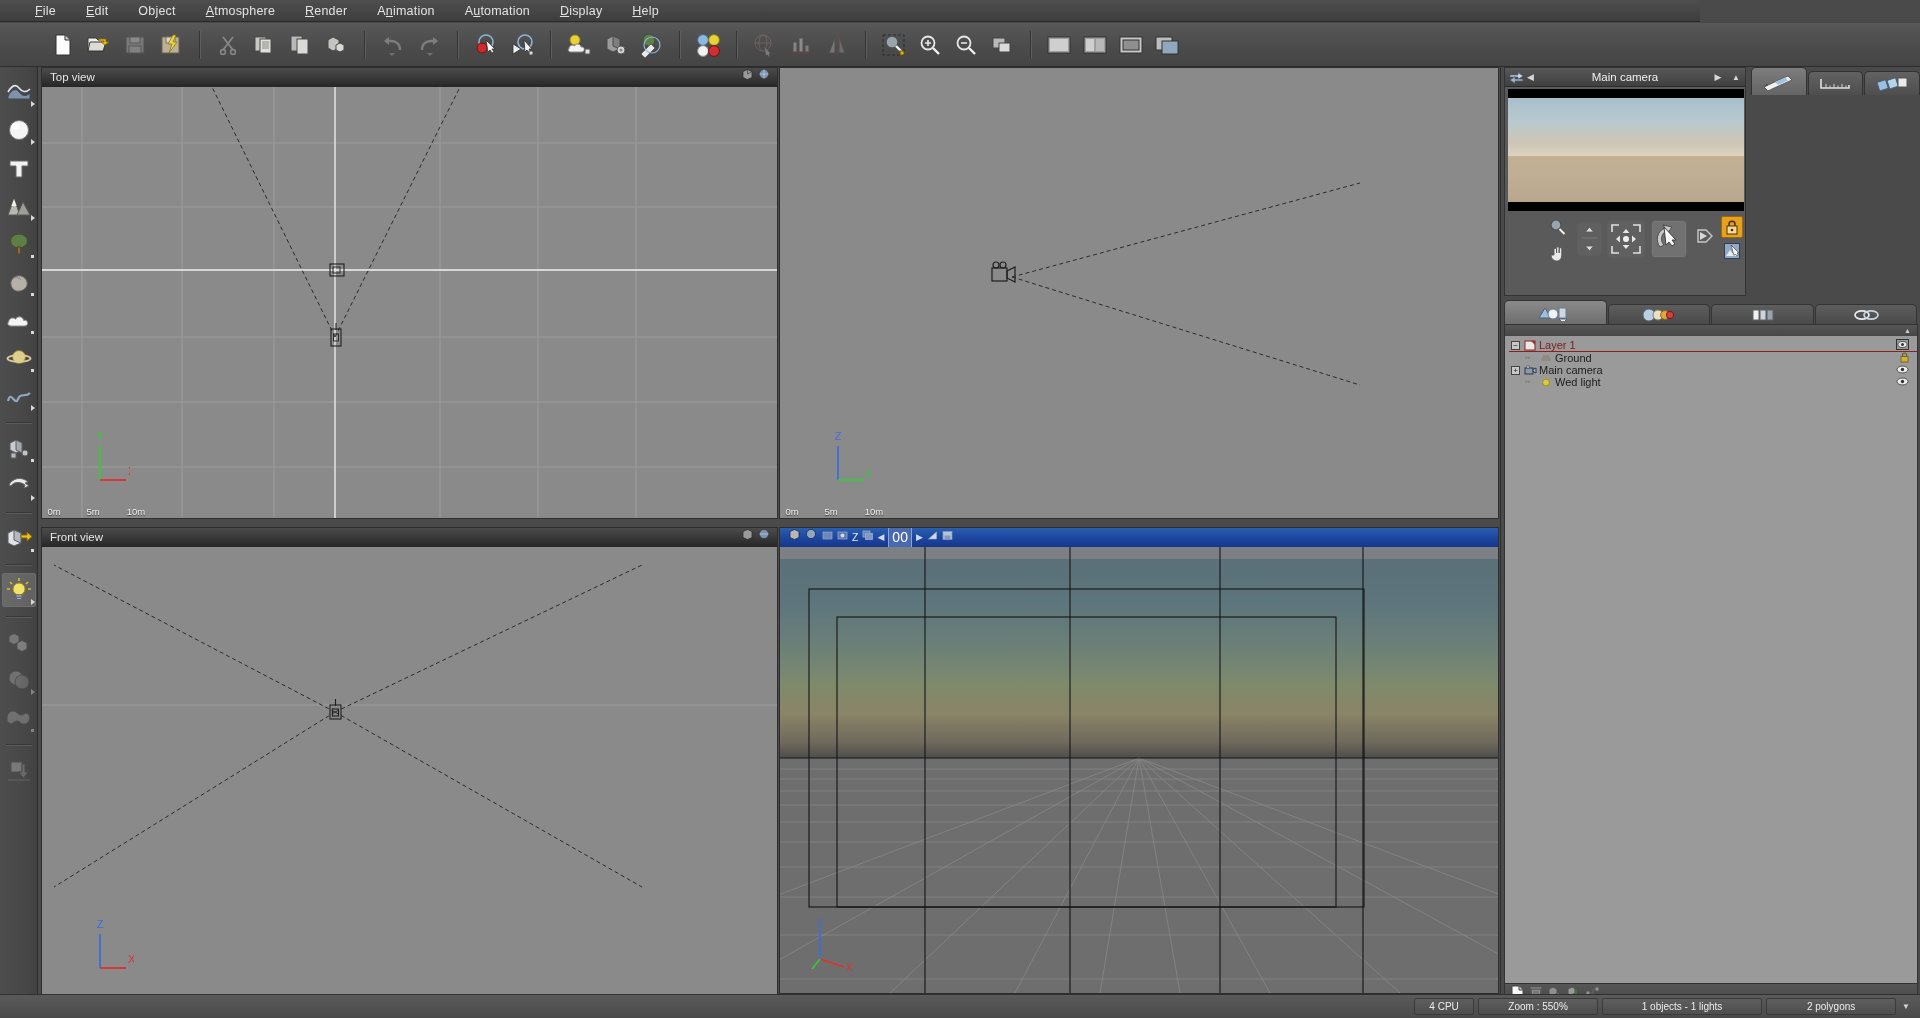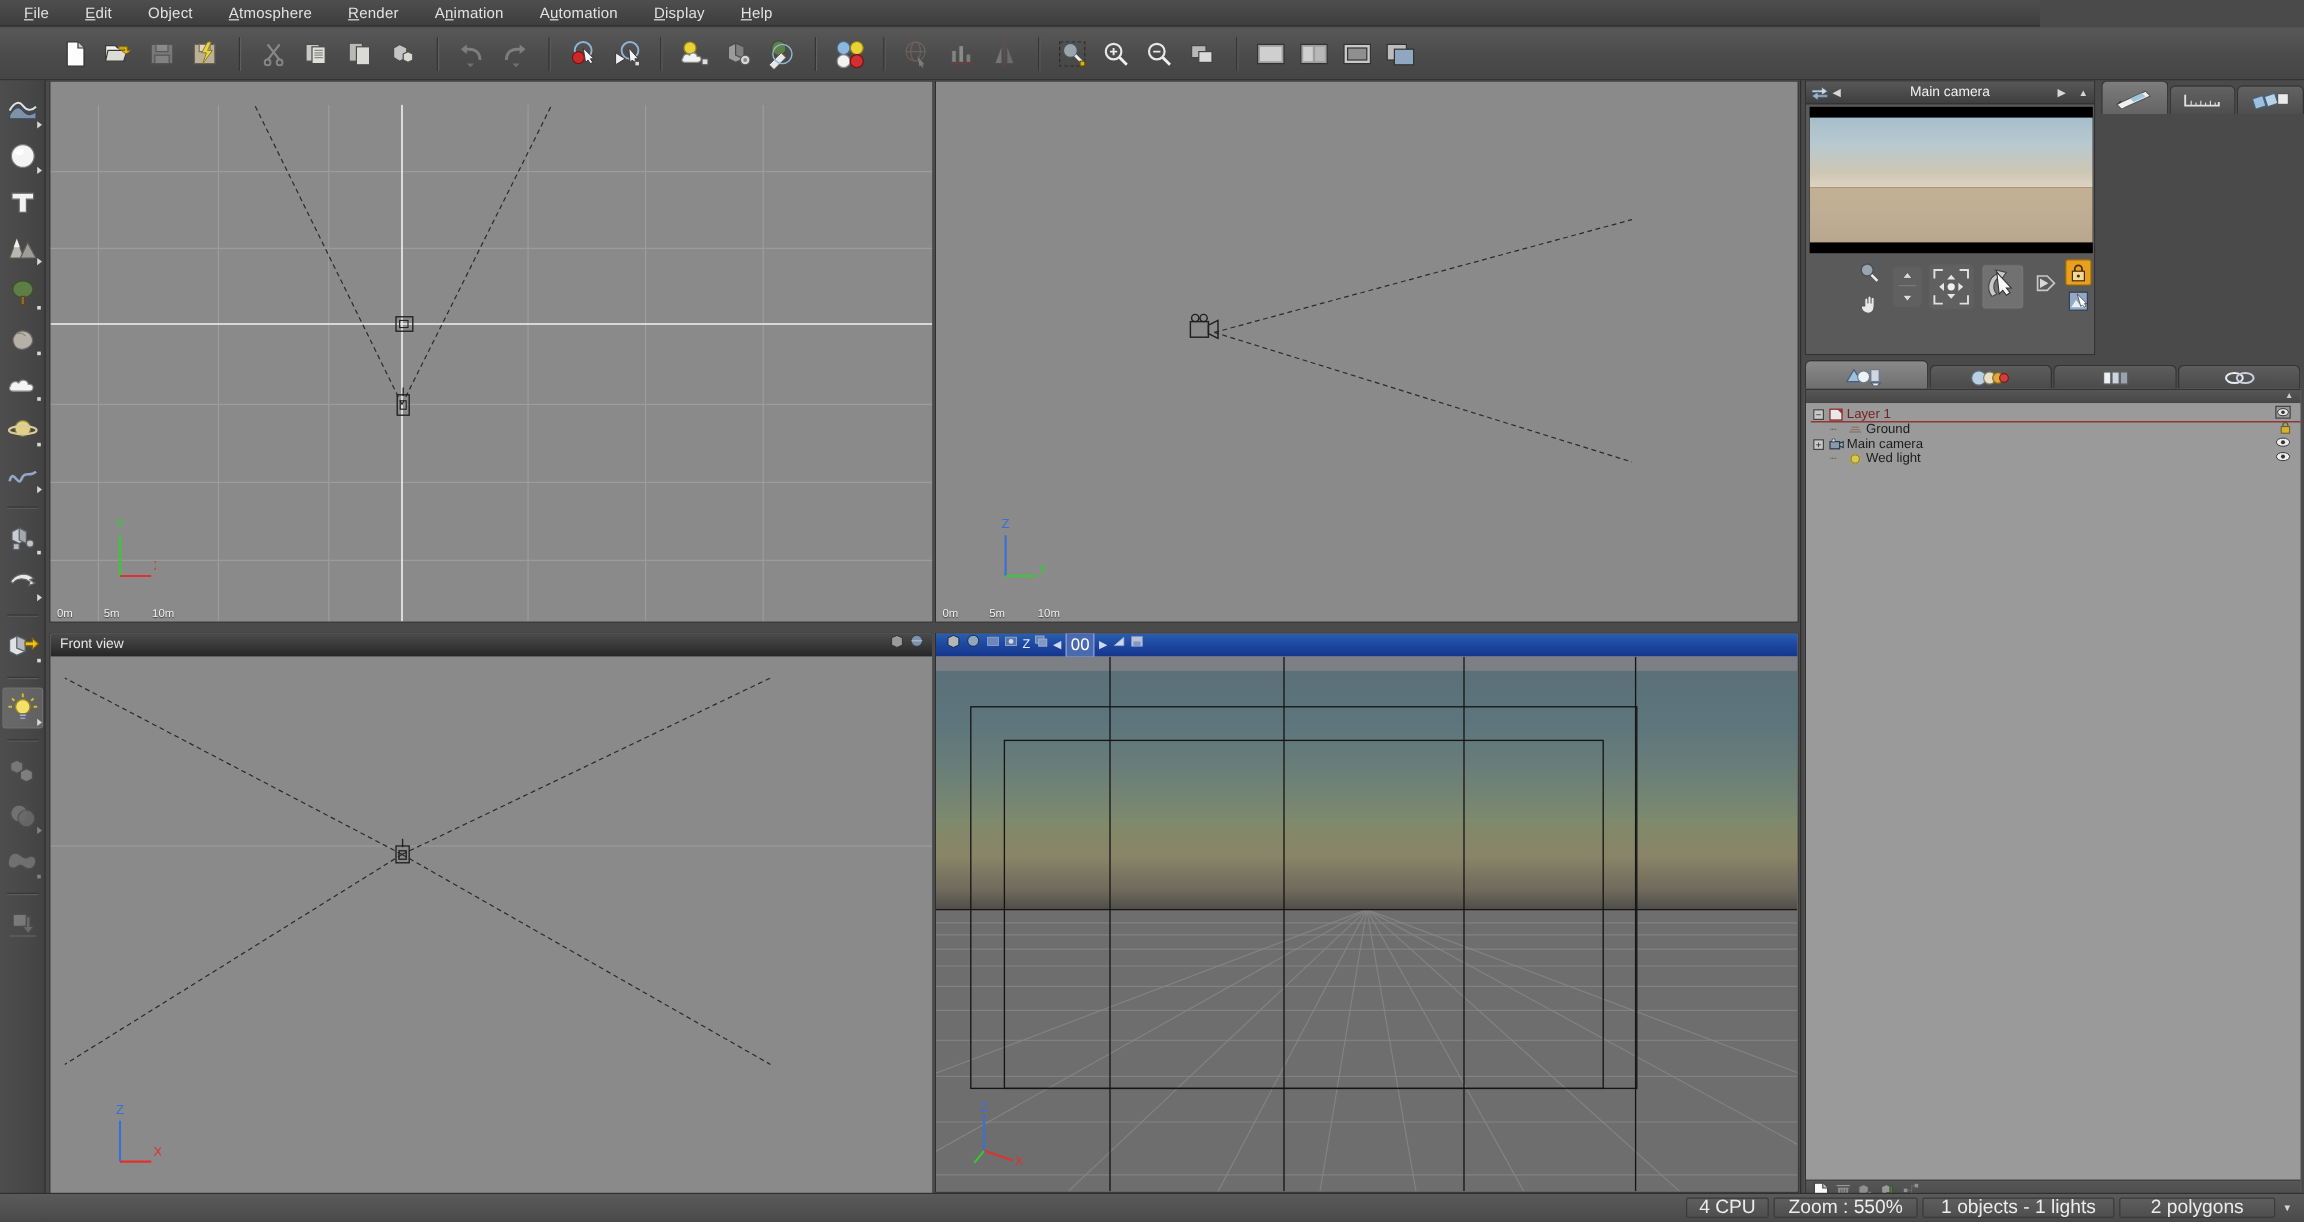--- a/index.html
+++ b/index.html
@@ -9,21 +9,21 @@
     font-family:"Liberation Sans", sans-serif;
     -webkit-font-smoothing:antialiased;
   }
   #app { position:relative; width:1920px; height:1018px; }
 
   
   .menubar {
     position:absolute; left:0; top:0; width:1700px; height:22px;
     background:linear-gradient(180deg,#4e4e4e 0%,#3e3e3e 100%);
     border-bottom:1px solid #2a2a2a;
-    display:flex; align-items:center; padding-left:5px;
+    display:flex; align-items:center; padding-left:20px;
   }
   .menu-item {
     color:#e2e2e2; font-size:12.5px; padding:2px 15px; cursor:default;
     letter-spacing:.2px;
   }
   .menu-item u { text-decoration:underline; }
 
   
   .toolbar {
     position:absolute; left:0; top:23px; width:1920px; height:44px;
@@ -172,21 +172,21 @@
   
   .statusbar {
     position:absolute; left:0; bottom:0; width:1920px; height:24px;
     background:linear-gradient(180deg,#5a5a5a 0%,#4a4a4a 100%);
     border-top:1px solid #303030;
     display:flex; align-items:center; justify-content:flex-end; padding-right:4px; gap:4px;
   }
   .sb-cell {
     height:17px; background:linear-gradient(180deg,#5e5e5e,#4e4e4e);
     border:1px solid #3a3a3a; border-radius:2px;
-    color:#ececec; font-size:16px; display:flex; align-items:center;
+    color:#ececec; font-size:10px; display:flex; align-items:center;
     justify-content:center; padding:0 10px; cursor:default;
   }
   .sb-caret { color:#d6d6d6; font-size:8px; padding:0 6px 0 2px; }
 
   .dash { stroke:#2a2a2a; stroke-width:1; stroke-dasharray:4 3; fill:none; }
 </style>
 </head>
 <body>
 
 <div id="app">
@@ -542,20 +542,37 @@
     <div class="lr-btn" style="opacity:.42">
       <svg width="26" height="26" viewBox="0 0 26 26">
           <path d="M5 5h11v10H5z" fill="#bcbcbc" stroke="#555"></path>
           <path d="M19 7v8h3l-4.5 6L13 15h3V7z" fill="#9a9a9a" stroke="#555"></path>
           <path d="M2 23h22" stroke="#777" stroke-width="1.4"></path>
         </svg>
     </div>
   </div>
 
   <div class="vp" style="left:41px; top:67px; width:737px; height:452px;">
+    <div class="vp-title">
+      <span class="ttl">Top view</span>
+      <span class="vp-icons">
+        <span>
+          <svg width="13" height="13" viewBox="0 0 13 13">
+              <path d="M2 3.5L6.5 1.5 11 3.5v6L6.5 11.5 2 9.5z" fill="#9a9a9a" stroke="#2a2a2a" stroke-width=".7"></path>
+              <path d="M6.5 1.5v4.5L11 3.5" fill="none" stroke="#2a2a2a" stroke-width=".6"></path>
+            </svg>
+        </span>
+        <span>
+          <svg width="13" height="13" viewBox="0 0 13 13">
+              <circle cx="6" cy="6" r="4.6" fill="#7e93ab" stroke="#2a3a4a" stroke-width=".7"></circle>
+              <path d="M1.4 6h9.2M6 1.4v9.2" stroke="#cfdbe6" stroke-width=".6"></path>
+            </svg>
+        </span>
+      </span>
+    </div>
     <div class="vp-body">
       <svg class="grid-lines" width="735" height="431">
         <g stroke="#9c9c9c" stroke-width="1">
           <line x1="0" y1="56" x2="735" y2="56"></line>
             <line x1="0" y1="120" x2="735" y2="120"></line>
           <line x1="0" y1="250" x2="735" y2="250"></line>
             <line x1="0" y1="315" x2="735" y2="315"></line>
           <line x1="0" y1="380" x2="735" y2="380"></line>
           <line x1="40" y1="0" x2="40" y2="431"></line>
             <line x1="140" y1="0" x2="140" y2="431"></line>

